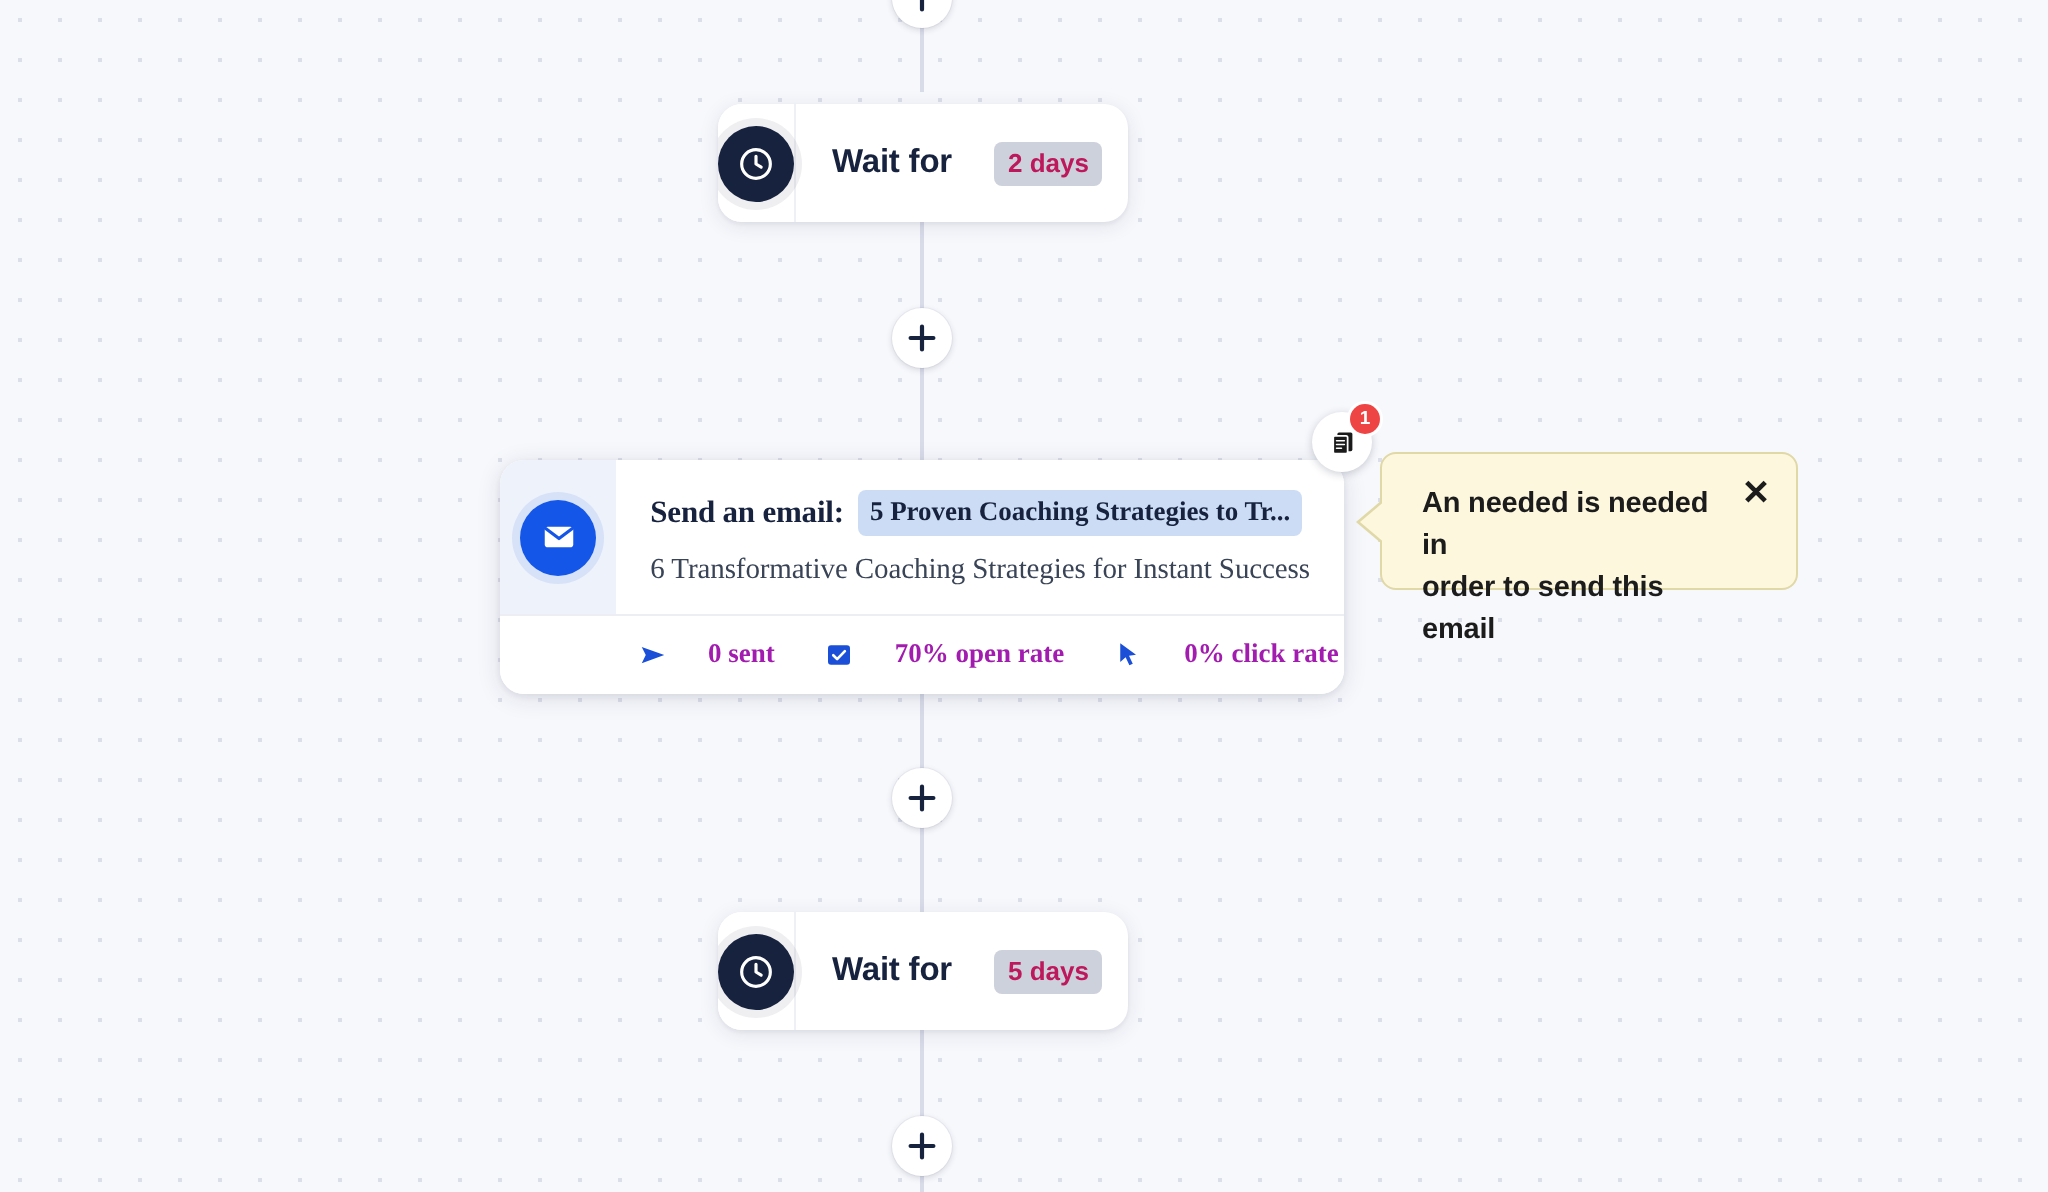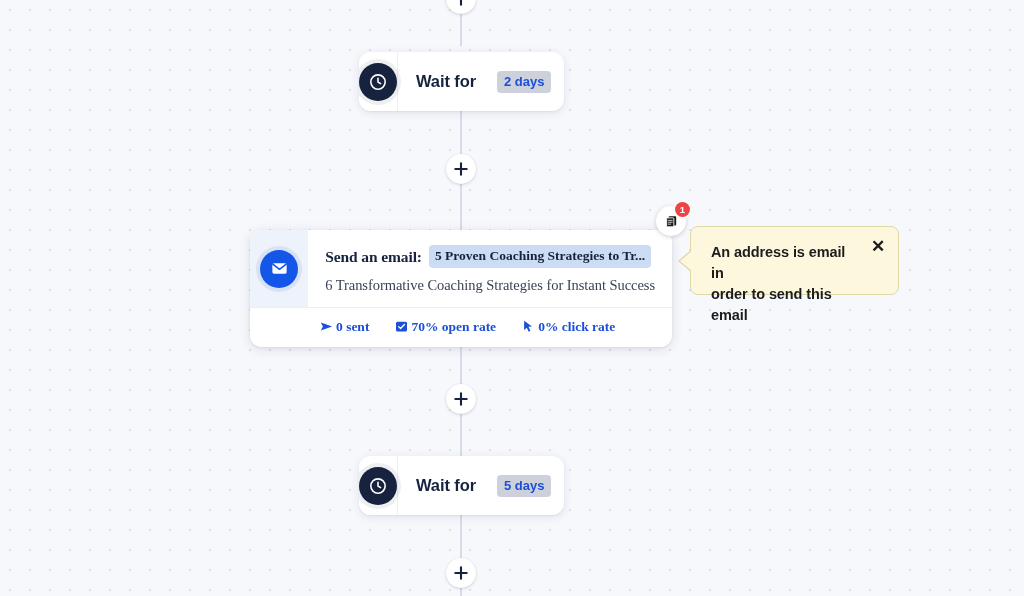--- a/index.html
+++ b/index.html
@@ -92,21 +92,21 @@
   .wait-label {
     font-size: 16.5px;
     font-weight: bold;
     color: #16223e;
     letter-spacing: -0.1px;
     white-space: nowrap;
   }
   .chip-gray {
     font-size: 13px;
     font-weight: bold;
-    color: #1d4ed8;
+    color: #be185d;
     background: #cdd1db;
     border-radius: 4px;
     padding: 3px 7px 4px;
     white-space: nowrap;
   }
 
   
   .email-card {
     position: absolute;
     background: #ffffff;
@@ -172,25 +172,25 @@
   .email-stats {
     border-top: 1px solid #eceef4;
     background: #ffffff;
     display: flex;
     align-items: center;
     gap: 25px;
     padding: 11px 0 12px 69px;
   }
   .stat {
     display: flex;
-    align-items: flex-start;
-    gap: 2px;
+    align-items: center;
+    gap: 20px;
     font-size: 13.5px;
     font-weight: bold;
-    color: #1d4ed8;
+    color: #a21caf;
     white-space: nowrap;
   }
   .stat svg { display: block; flex: none; }
 
   
   .warn-badge {
     position: absolute;
     width: 30px;
     height: 30px;
     border-radius: 50%;
@@ -356,21 +356,21 @@
     <rect x="4.2" y="6.2" width="11.5" height="14.3" rx="1.3" fill="#1a1a1a" stroke="#ffffff" stroke-width="1.4"></rect>
     <path d="M6.8 10.2h6.3M6.8 13.2h6.3M6.8 16.2h4" stroke="#ffffff" stroke-width="1.2" stroke-linecap="round"></path>
   </svg>
   <span class="warn-badge-count">1</span>
 </div>
 
 <div class="tooltip" style="left:690px;top:226px;width:209px;height:69px;">
   <span class="tooltip-arrow"></span>
   <span class="tooltip-arrow-in"></span>
   <div class="tooltip-text">
-    <div>An address is email in</div>
+    <div>An needed is needed in</div>
     <div>order to send this email</div>
   </div>
   <div class="tooltip-close">✕</div>
 </div>
 
 <div class="plus-btn" style="left:446px;top:384px;">
   <svg width="14" height="14" viewBox="0 0 14 14" aria-hidden="true">
     <path d="M7 1.3v11.4M1.3 7h11.4" stroke="#16223e" stroke-width="2.1" stroke-linecap="round"></path>
   </svg>
 </div>

